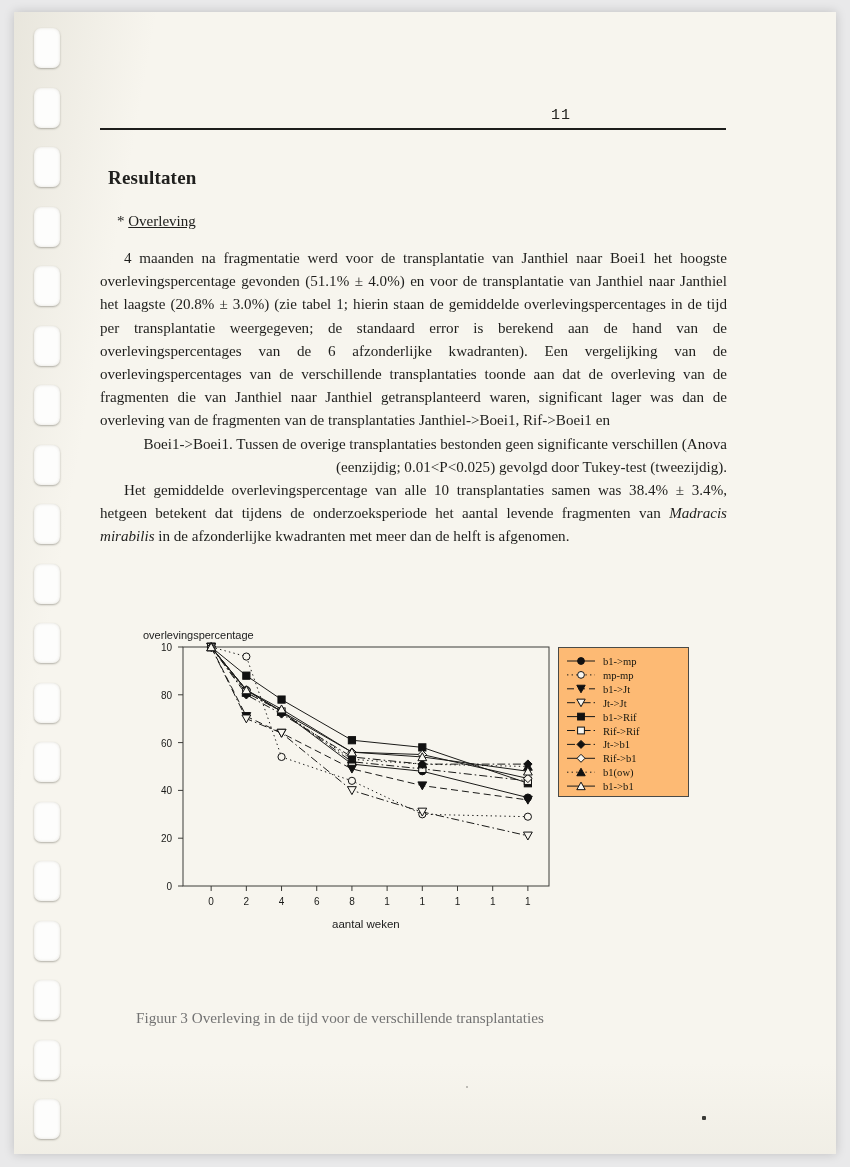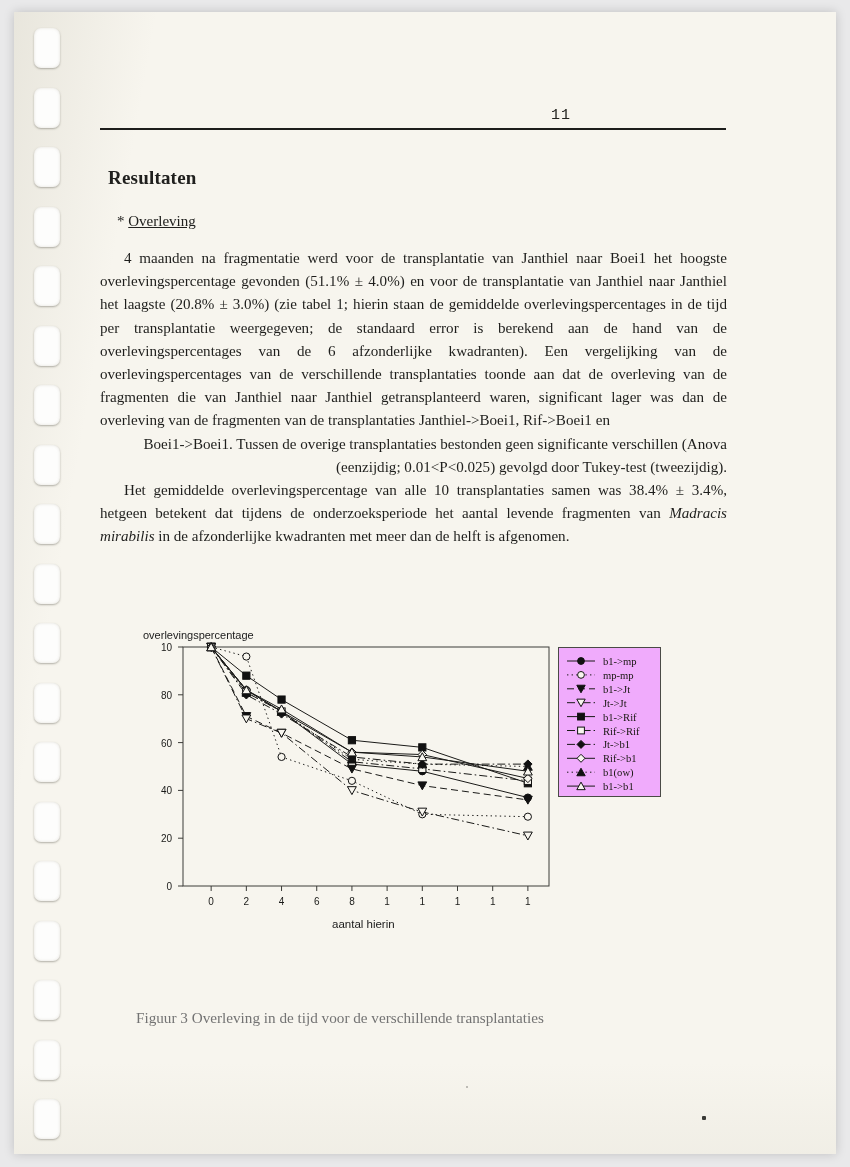--- a/index.html
+++ b/index.html
@@ -148,21 +148,22 @@
     color: #1a1a1a;
   }
   .plotsvg { position: absolute; left: 0; top: 0; }
   .legendbox {
     position: absolute;
     left: 458px;
     top: 62px;
     width: 101px;
     height: 148px;
     border: 1px solid #4a4a46;
-    background: #f0abfc;
+    background: #fdba74;
+    padding-left: 28px;
   }
   .legendsvg { position: absolute; left: 0; top: 0; }
 
   .caption {
     position: absolute;
     left: 136px;
     top: 1009px;
     font-size: 15.2px;
     color: #737373;
   }
@@ -215,21 +216,21 @@
 
     <div class="body-col">
       <p class="indent">4 maanden na fragmentatie werd voor de transplantatie van Janthiel naar Boei1 het hoogste overlevingspercentage gevonden (51.1% ± 4.0%) en voor de transplantatie van Janthiel naar Janthiel het laagste (20.8% ± 3.0%) (zie tabel 1; hierin staan de gemiddelde overlevingspercentages in de tijd per transplantatie weergegeven; de standaard error is berekend aan de hand van de overlevingspercentages van de 6 afzonderlijke kwadranten). Een vergelijking van de overlevingspercentages van de verschillende transplantaties toonde aan dat de overleving van de fragmenten die van Janthiel naar Janthiel getransplanteerd waren, significant lager was dan de overleving van de fragmenten van de transplantaties Janthiel-&gt;Boei1, Rif-&gt;Boei1 en</p>
       <p class="nojust">Boei1-&gt;Boei1. Tussen de overige transplantaties bestonden geen significante verschillen (Anova (eenzijdig; 0.01&lt;P&lt;0.025) gevolgd door Tukey-test (tweezijdig).</p>
       <p class="indent"><span>Het gemiddelde overlevingspercentage van alle 10 transplantaties samen was 38.4% ± 3.4%, hetgeen betekent dat tijdens de onderzoeksperiode het aantal levende fragmenten van </span><i>Madracis mirabilis</i><span> in de afzonderlijke kwadranten met meer dan de helft is afgenomen.</span></p>
     </div>
 
     <div class="figure">
 
       <div class="ylab">overlevingspercentage</div>
-      <div class="xlab">aantal hierin</div>
+      <div class="xlab">aantal weken</div>
 
       <svg class="plotsvg" width="640" height="360">
         <g id="plot-root">
             <rect x="83" y="62" width="366" height="239" fill="none" stroke="#3c3c38" stroke-width="1"></rect>
             <line x1="78" y1="301" x2="83" y2="301" stroke="#3c3c38" stroke-width="1"></line>
             <text x="72" y="305" text-anchor="end" font-family="&quot;Liberation Sans&quot;, sans-serif" font-size="10" fill="#1a1a18">0</text>
             <line x1="78" y1="253.2" x2="83" y2="253.2" stroke="#3c3c38" stroke-width="1"></line>
             <text x="72" y="257.2" text-anchor="end" font-family="&quot;Liberation Sans&quot;, sans-serif" font-size="10" fill="#1a1a18">20</text>
             <line x1="78" y1="205.39999999999998" x2="83" y2="205.39999999999998" stroke="#3c3c38" stroke-width="1"></line>
             <text x="72" y="209.39999999999998" text-anchor="end" font-family="&quot;Liberation Sans&quot;, sans-serif" font-size="10" fill="#1a1a18">40</text>

